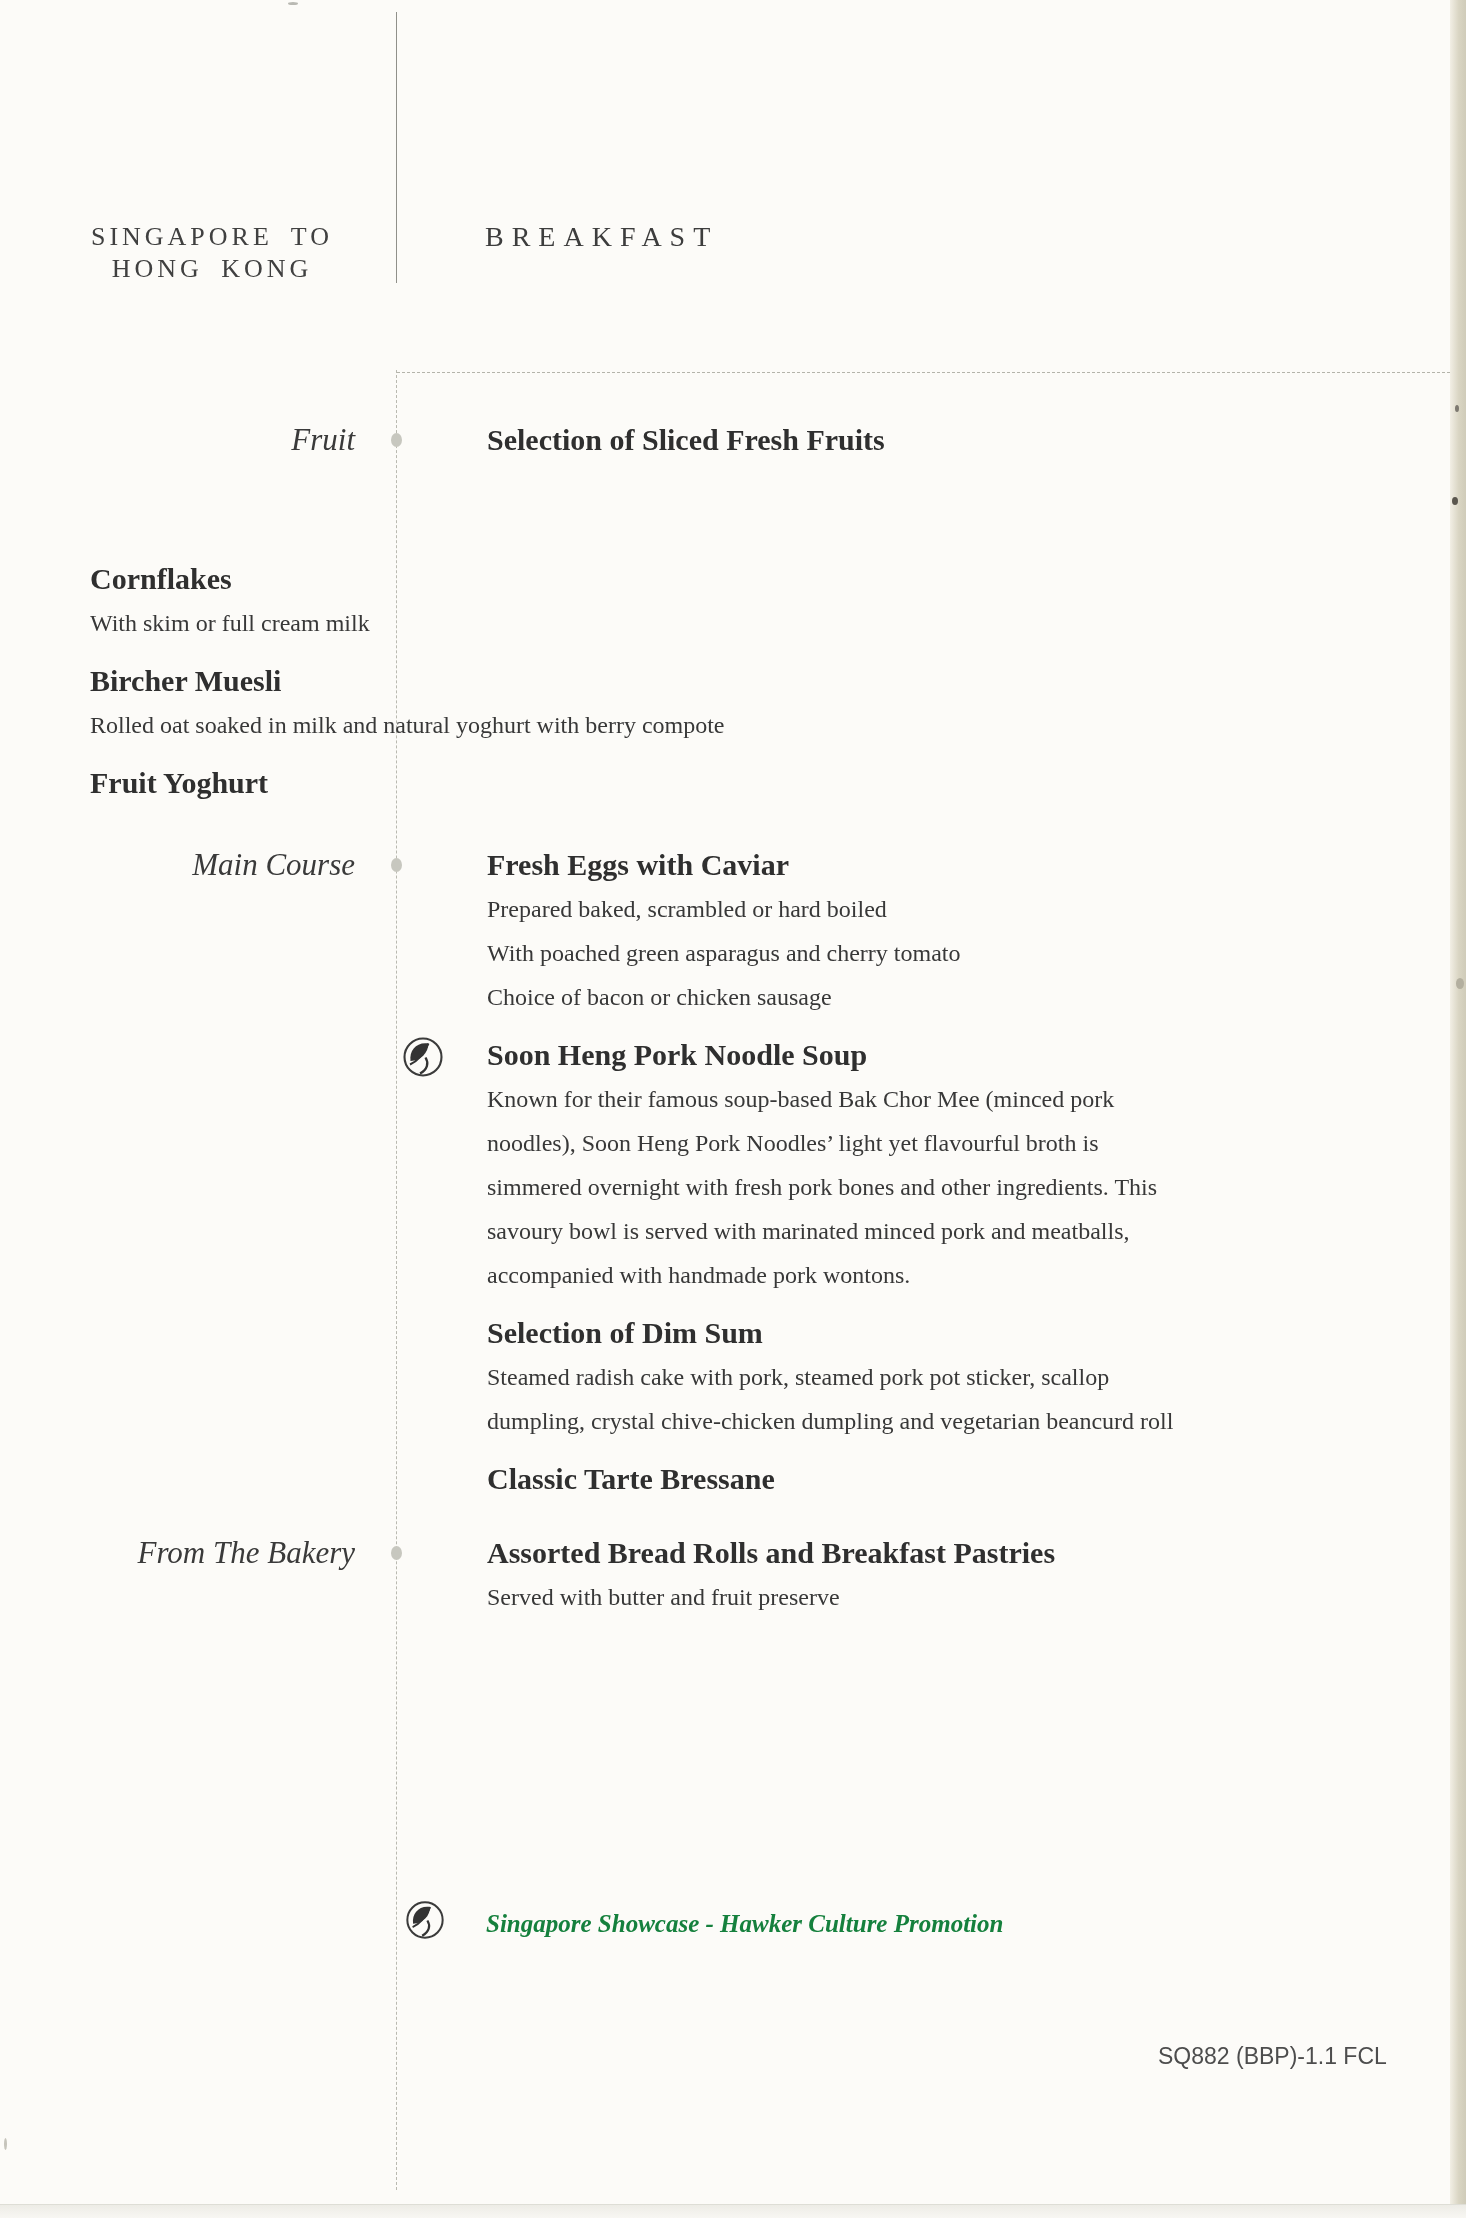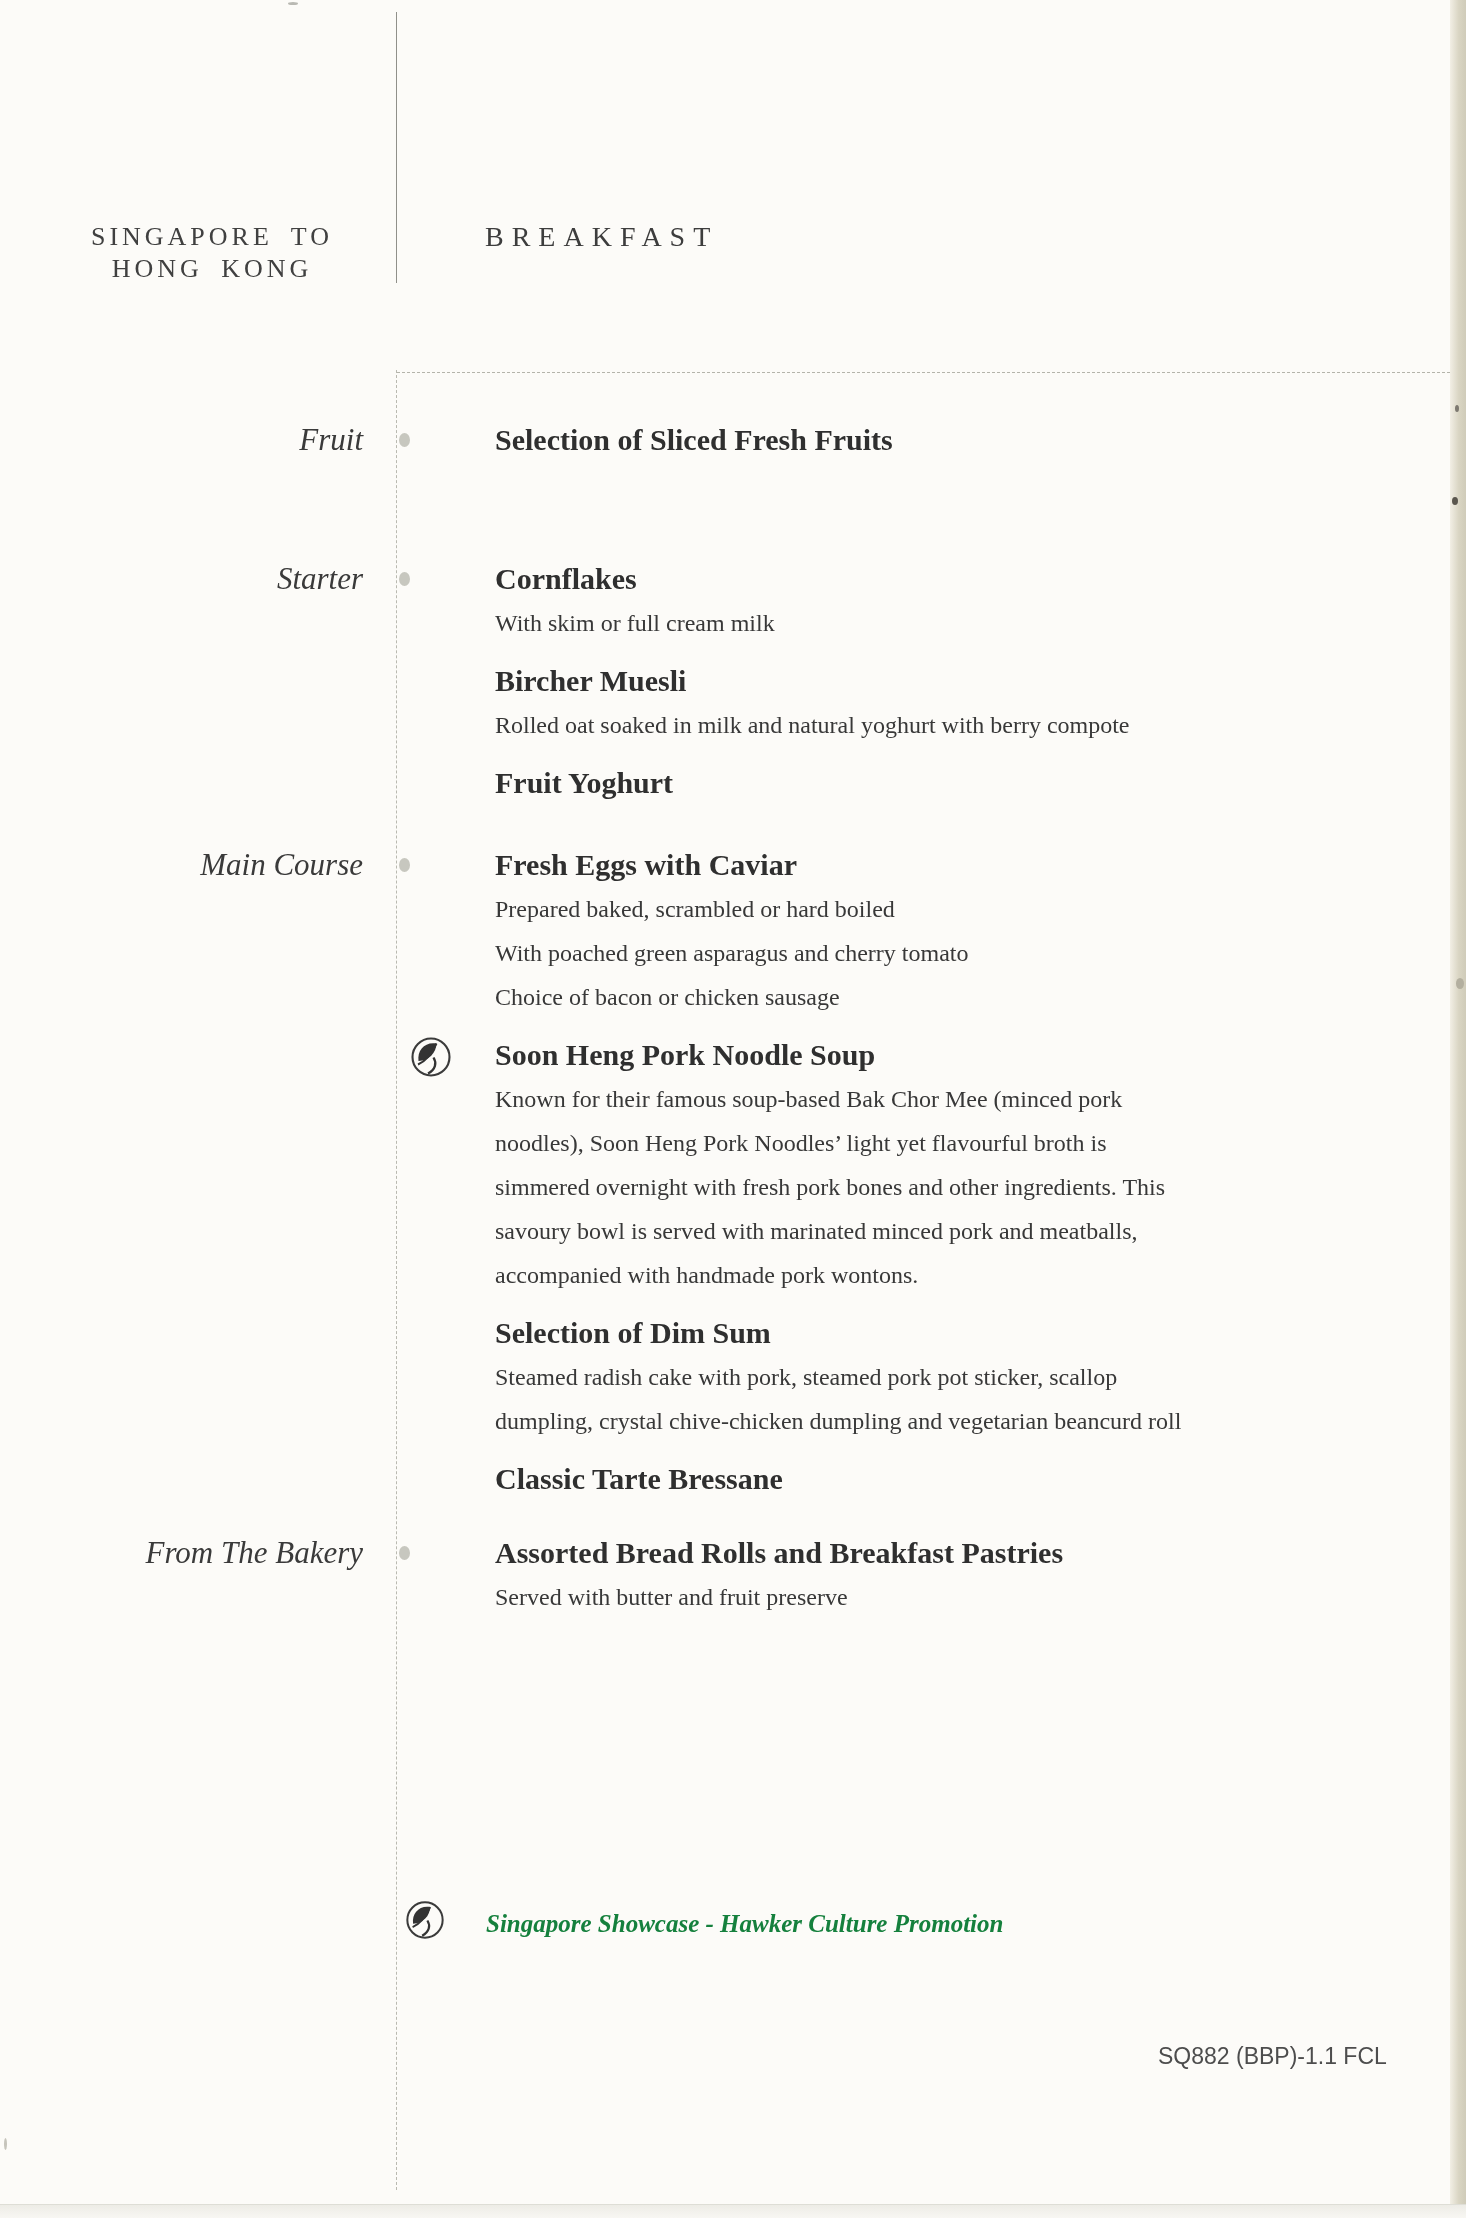--- a/index.html
+++ b/index.html
@@ -35,21 +35,21 @@
     color:#404040;
   }
   .meal-title{
     position:absolute;left:485px;top:221px;
     margin:0;font-size:28px;font-weight:normal;
     letter-spacing:8px;color:#3d3d3d;
   }
 
   
   .menu{position:absolute;left:0;top:373px;width:1452px;}
-  .section{display:flex;align-items:flex-start;padding-left:8px;}
+  .section{display:flex;align-items:flex-start;}
   .section.s0{margin-top:45px;}
   .section.s1{margin-top:95px;}
   .section.s2{margin-top:38px;}
   .section.s3{margin-top:30px;}
   .label-col{
     position:relative;
     width:397px;box-sizing:border-box;
     padding-right:42px;flex:none;
     text-align:right;
   }
@@ -121,24 +121,20 @@
     </div>
     <div class="items-col">
   <div class="menu-item">
     <div class="item-name">Selection of Sliced Fresh Fruits</div>
 
   </div>
 </div>
   </div>
 
   <div class="section s1">
-    <div class="label-col">
-      <div class="section-label">Starter</div>
-      <span class="section-dot"></span>
-    </div>
     <div class="items-col">
   <div class="menu-item">
     <div class="item-name">Cornflakes</div>
     <div class="item-desc">
               <div class="desc-line">With skim or full cream milk</div>
             </div>
   </div>
 
   <div class="menu-item">
     <div class="item-name">Bircher Muesli</div>

